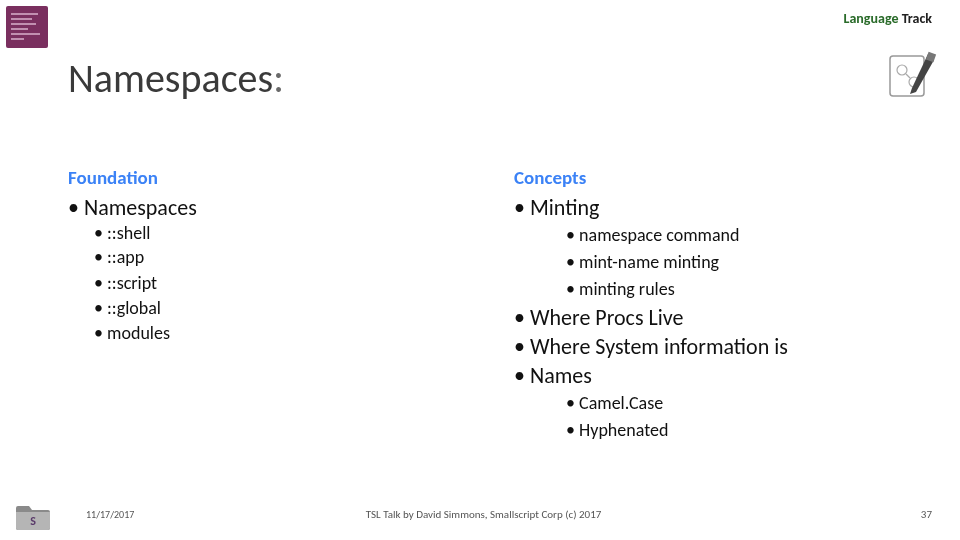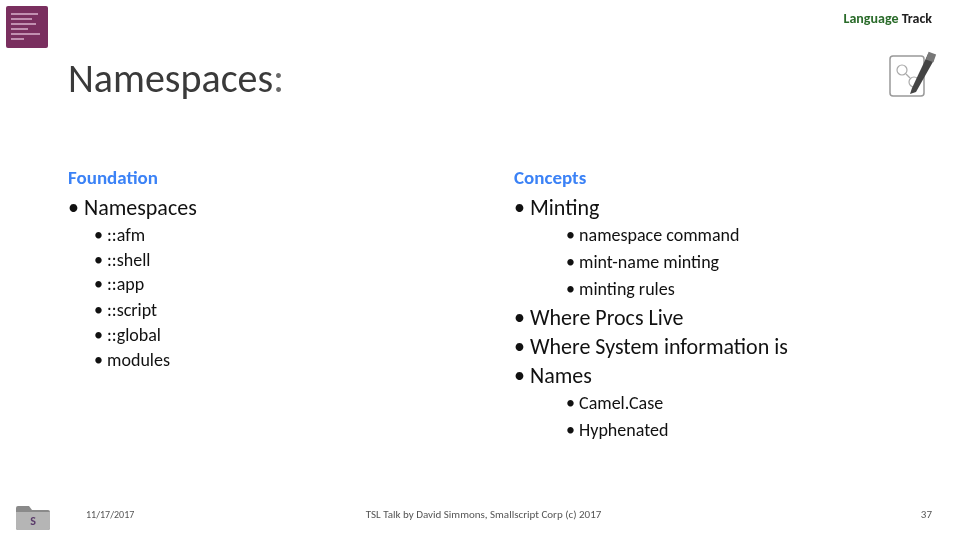--- a/index.html
+++ b/index.html
@@ -74,23 +74,20 @@
     <path d="M44 6 L50 12 L32 44 L26 46 L28 40 Z" fill="#444"></path>
     <rect x="43" y="5" width="8" height="8" fill="#777" transform="rotate(20 47 9)"></rect>
   </svg>
 
   <div class="cols">
     <div class="col">
       <h3 class="colhead">Foundation</h3>
       <ul class="l1">
         <li>Namespaces</li>
       </ul>
-      <ul class="l3">
-        <li>::afm</li>
-      </ul>
       <ul class="l2">
         <li>::shell</li>
         <li>::app</li>
       </ul>
       <ul class="l3">
         <li>::script</li>
       </ul>
       <ul class="l2">
         <li>::global</li>
       </ul>

